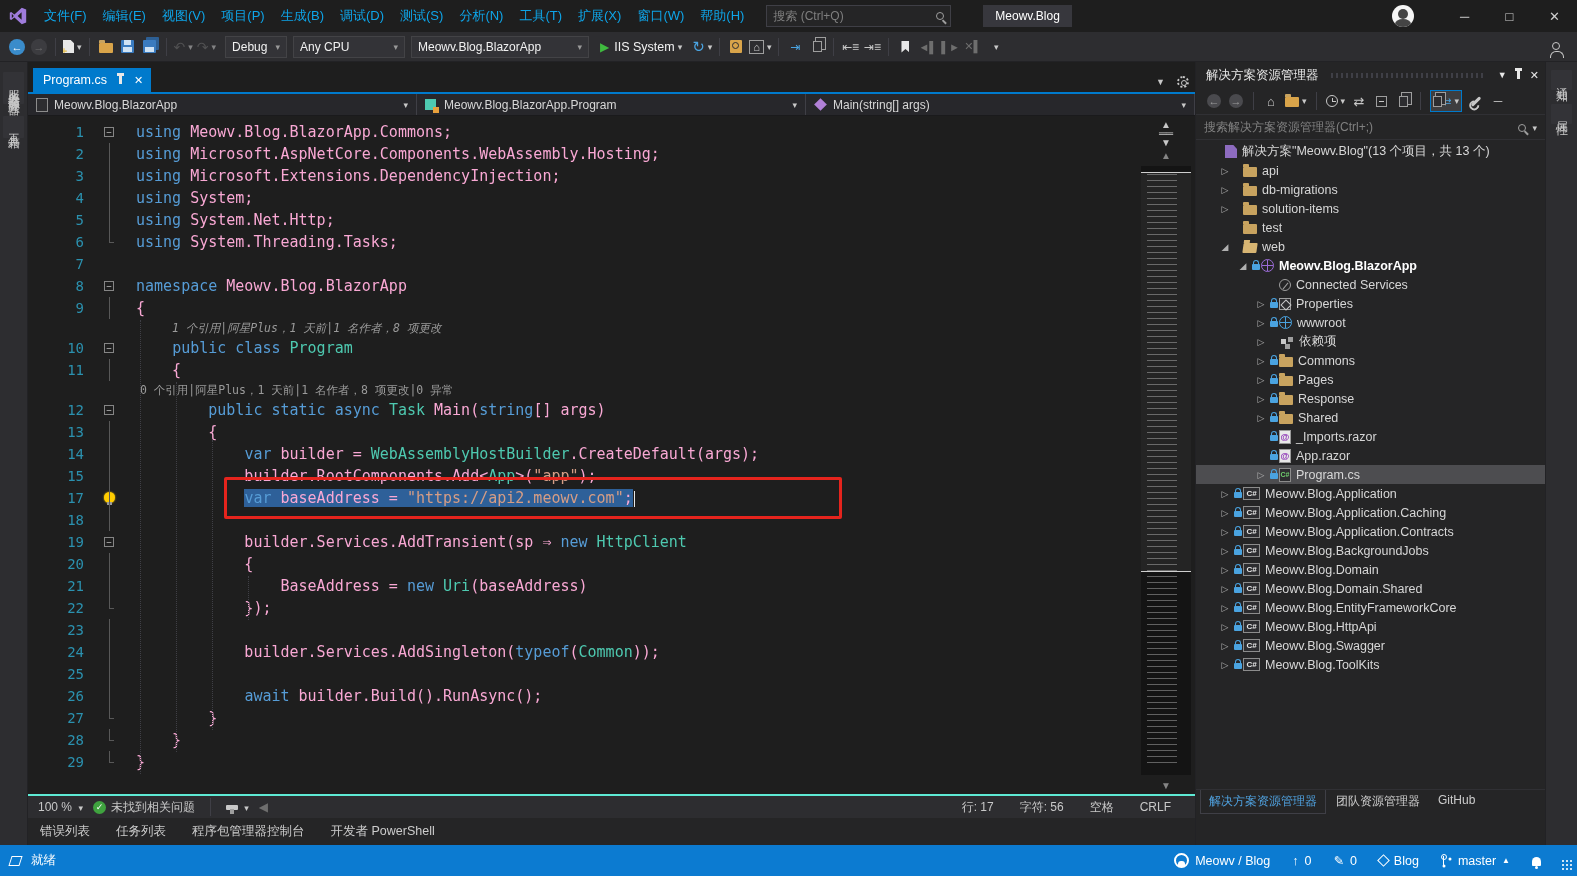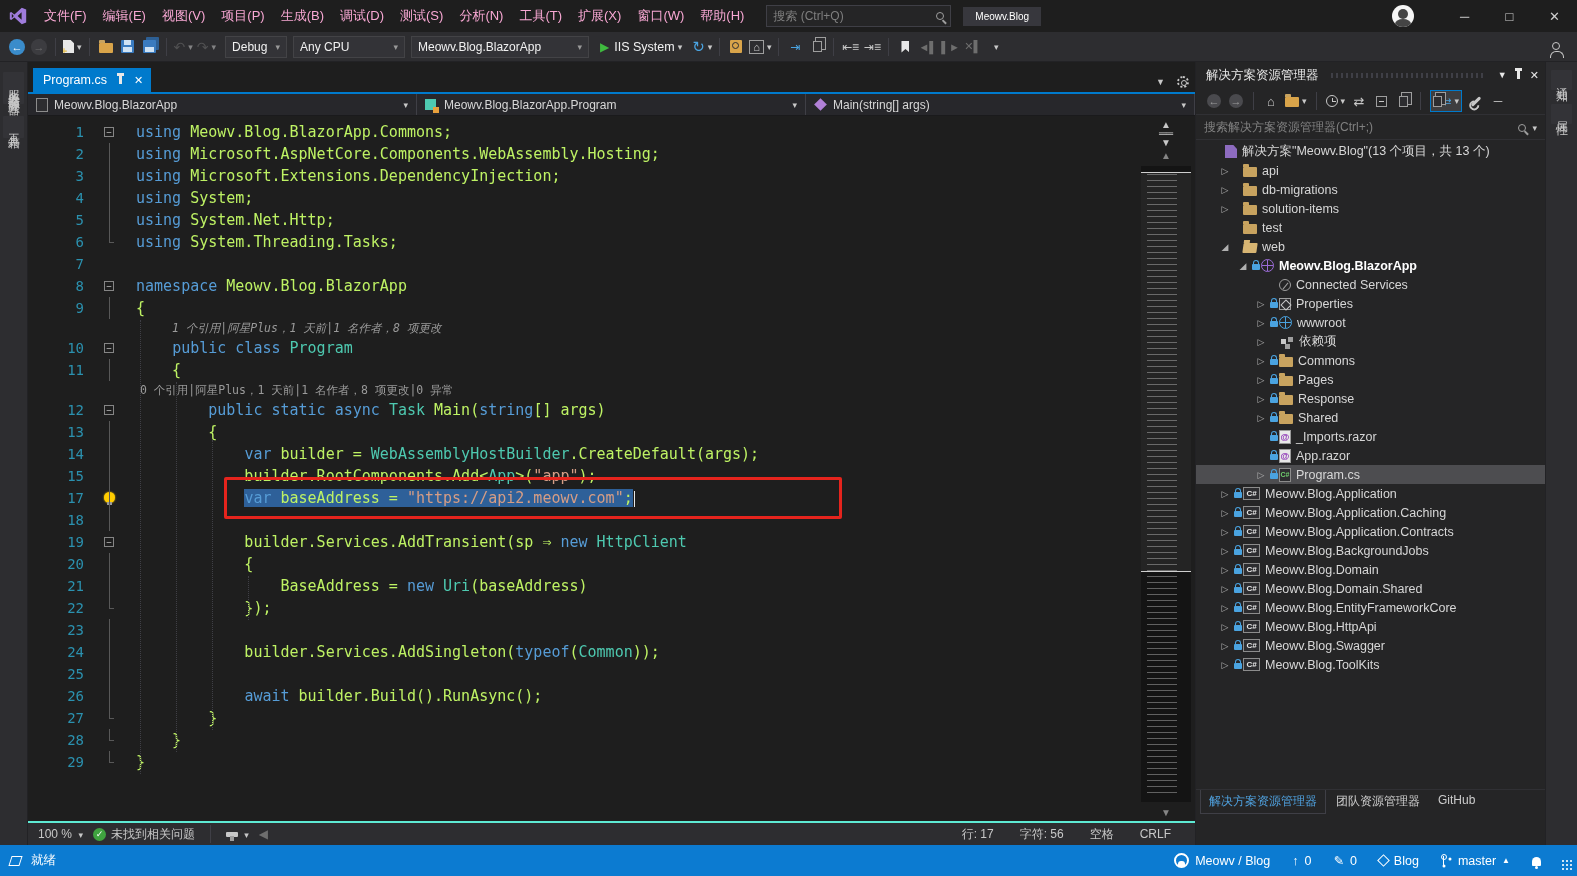--- a/index.html
+++ b/index.html
@@ -4,24 +4,24 @@
 <style>
   *{margin:0;padding:0;box-sizing:border-box}
   html,body{width:1577px;height:876px;overflow:hidden;background:#1e1e1e;
     font-family:"Liberation Sans","DejaVu Sans",sans-serif;-webkit-font-smoothing:antialiased}
   .app{width:1577px;height:876px;display:flex;flex-direction:column;color:#d0d0d0;font-size:13px}
 
   
   .titlebar{height:32px;background:#1e1e1e;display:flex;align-items:center;flex:0 0 32px;position:relative}
   .vslogo{margin:0 8px 0 8px;display:flex;align-items:center}
   .menubar{display:flex;align-items:center;height:100%}
-  .menu-item{padding:12px 8px;height:100%;display:flex;align-items:center;color:#f9a8d4;font-size:13px;cursor:default}
+  .menu-item{padding:12px 8px;height:100%;display:flex;align-items:center;color:#0ea5e9;font-size:13px;cursor:default}
   .qsearch{width:185px;height:22px;background:#252526;border:1px solid #3f3f46;display:flex;align-items:center;
     margin-left:14px;padding:0 6px;color:#7f7f7f;font-size:12px;justify-content:space-between}
-  .win-title{margin-left:12px;padding:4px 12px;background:#37373d;color:#fff;font-size:10px}
+  .win-title{margin-left:32px;padding:4px 12px;background:#37373d;color:#fff;font-size:12px}
   .tb-right{position:absolute;right:0;top:0;height:32px;display:flex;align-items:center}
   .avatar{width:22px;height:22px;border-radius:50%;background:#f5f5f5;position:relative;margin-right:28px;overflow:hidden}
   .avatar:before{content:"";position:absolute;left:6px;top:4px;width:10px;height:10px;border-radius:50%;background:#444}
   .avatar:after{content:"";position:absolute;left:3px;top:14px;width:16px;height:10px;border-radius:50% 50% 0 0;background:#444}
   .wbtn{width:45px;height:32px;display:flex;align-items:center;justify-content:center;color:#d0d0d0;font-size:13px}
 
   
   .toolbar{height:30px;background:#2d2d30;display:flex;align-items:center;flex:0 0 30px;padding-left:6px;position:relative;border-bottom:1px solid #222225}
   .tgroup{display:flex;align-items:center;margin-right:4px}
   .tbtn{height:24px;min-width:22px;display:flex;align-items:center;justify-content:center;padding:0 2px;color:#c8c8c8}
@@ -54,21 +54,21 @@
   .code-wrap{flex:1;position:relative;overflow:hidden;background:#1e1e1e}
   .code{padding-top:5px;font-family:"DejaVu Sans Mono","Liberation Mono",monospace;font-size:15px}
   .cl{height:22px;line-height:22px;display:flex;white-space:pre;position:relative}
   .gut{flex:0 0 72px;text-align:right;padding-right:16px;color:#2b91af;font-size:14px;position:relative}
   .fold{flex:0 0 20px;position:relative;color:#858585}
   .fd-box{position:absolute;left:4px;top:6px;width:10px;height:10px;border:1px solid #858585;background:#1e1e1e;
     font-size:9px;line-height:8px;text-align:center;color:#bdbdbd}
   .fd-line{position:absolute;left:9px;top:0;bottom:0;width:1px;background:#585858}
   .fd-corner{position:absolute;left:9px;top:0;height:12px;width:5px;border-left:1px solid #585858;border-bottom:1px solid #585858}
   .ctext{padding-left:16px}
-  .ck{color:#569cd6}.ct{color:#4ec9b0}.cs{color:#d69d85}.cp{color:#bef264}
+  .ck{color:#569cd6}.ct{color:#4ec9b0}.cs{color:#d69d85}.cp{color:#f9a8d4}
   .codelens{height:18px;line-height:18px;font-size:11.5px;color:#9a9a9a;white-space:pre}
   .selbg{background:#2e6099}
   .tcaret{display:inline-block;width:1px;height:16px;background:#e8e8e8;vertical-align:middle;margin-left:1px}
   .redbox{position:absolute;left:196px;top:-10px;width:618px;height:42px;border:3px solid #e5241d;border-radius:2px;pointer-events:none}
   .bulb{position:absolute;left:76px;top:5px;width:11px;height:11px;border-radius:50%;background:#fc0;box-shadow:0 0 2px #fc0}
   .bulb:after{content:"";position:absolute;left:3px;top:10px;width:5px;height:3px;background:#999}
   .iguide{position:absolute;width:1px;border-left:1px dotted #3f3f46;pointer-events:none}
 
   
   .mini-col{position:absolute;top:0;right:0;bottom:0;width:58px;display:flex;flex-direction:column;align-items:center;background:#1e1e1e}
@@ -410,20 +410,26 @@
           <span style="color:#6e6e6e">◀</span>
         </div>
         <div class="es-right">
           <span>行: 17</span>
           <span>字符: 56</span>
           <span>空格</span>
           <span>CRLF</span>
         </div>
       </div>
 
+      <div class="ptabs" id="ptabs">
+          <span>错误列表</span>
+          <span>任务列表</span>
+          <span>程序包管理器控制台</span>
+          <span>开发者 PowerShell</span>
+        </div>
     </div>
 
     <div class="sepanel">
       <div class="se-head">
         <span>解决方案资源管理器</span>
         <span class="se-grip"></span>
         <span style="font-size:9px">▼</span>
         <span class="ic ic-pin"></span>
         <span style="font-size:11px">✕</span>
       </div>

